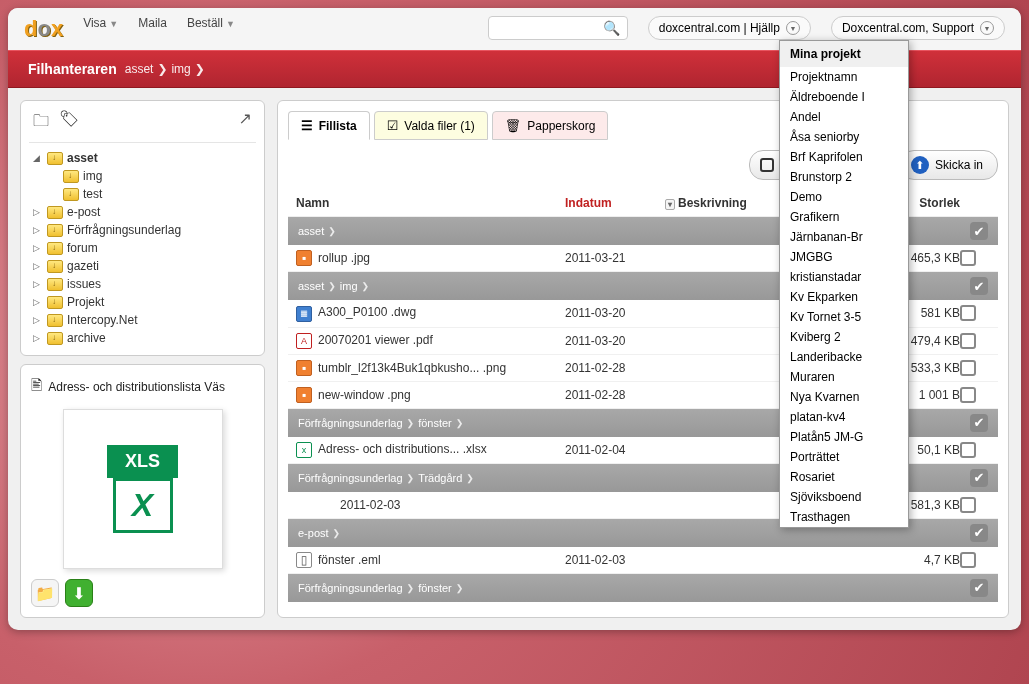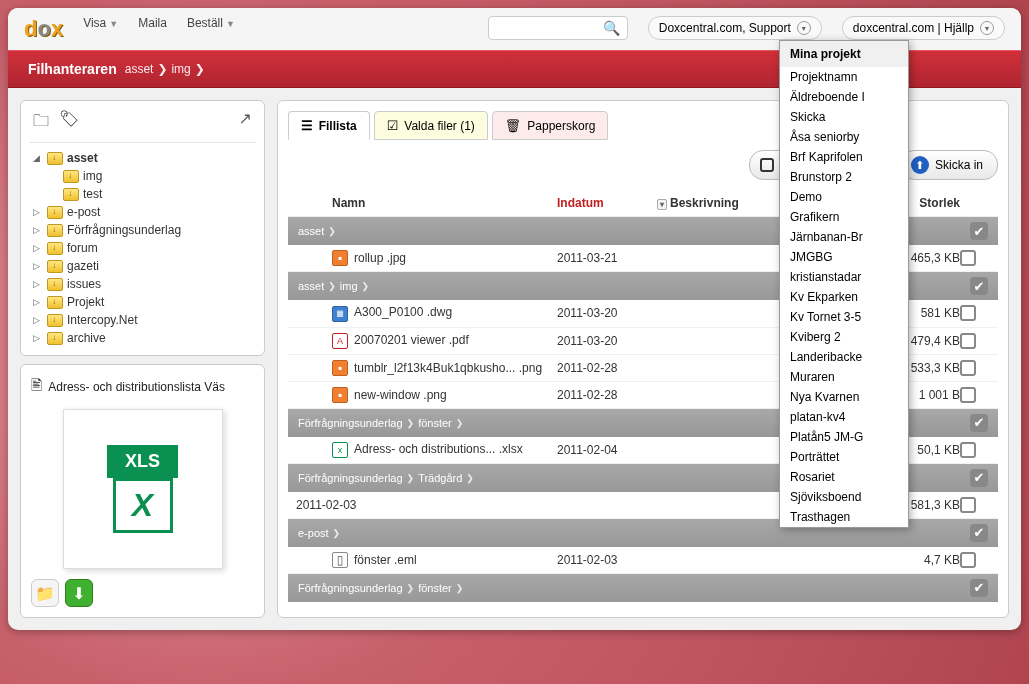--- a/index.html
+++ b/index.html
@@ -49,22 +49,22 @@
 .tab.active { background: #fff; border-bottom-color: #fff; font-weight: bold; }
 .tab.sel { background: #fdfde0; }
 .tab.trash { background: #fdeaea; }
 .tab-icon { font-size: 13px; }
 .toolbar { display: flex; gap: 8px; justify-content: flex-end; margin-bottom: 10px; }
 .btn { border: 1px solid #bbb; border-radius: 14px; padding: 5px 14px 5px 10px; background: linear-gradient(#fff, #e8e8e8); display: flex; align-items: center; gap: 6px; cursor: pointer; font-size: 12px; }
 .btn-icon { width: 18px; height: 18px; border-radius: 50%; display: flex; align-items: center; justify-content: center; color: #fff; font-size: 11px; }
 .btn-icon.up { background: #2060c0; }
 .btn-sq { width: 14px; height: 14px; border: 2px solid #333; border-radius: 3px; }
 .cols { display: flex; padding: 6px 8px; font-size: 12px; color: #333; font-weight: bold; border-bottom: 1px solid #eee; }
-.col-name { flex: 0 0 225px; margin-left: 36px; }
-.col-date { flex: 0 0 100px; color: #c02020; }
+.col-name { flex: 0 0 225px; }
+.col-date { flex: 0 0 100px; color: #c02020; margin-left: 44px; }
 .col-desc { flex: 1; }
 .col-size { flex: 0 0 80px; text-align: right; }
 .col-chk { flex: 0 0 30px; }
 .sort-ar { font-size: 8px; border: 1px solid #aaa; border-radius: 2px; padding: 0 2px; margin-right: 3px; color: #666; background: #f5f5f5; }
 .group { background: linear-gradient(#a8a8a8, #989898); color: #fff; padding: 5px 10px; display: flex; align-items: center; font-size: 11px; }
 .group .path { flex: 1; display: flex; align-items: center; gap: 4px; }
 .group .gsep { font-size: 9px; opacity: 0.8; }
 .group .gchk { width: 18px; height: 18px; border-radius: 4px; background: #888; display: flex; align-items: center; justify-content: center; color: #fff; font-size: 13px; }
 .row { display: flex; padding: 5px 8px; align-items: center; font-size: 12px; color: #333; border-bottom: 1px solid #f0f0f0; }
 .row .ficon { width: 16px; height: 16px; margin-right: 6px; display: inline-flex; align-items: center; justify-content: center; font-size: 12px; border: 1px solid #ccc; border-radius: 2px; }
@@ -89,25 +89,25 @@
       <div class="menu-item"><span>Visa</span><span class="chev">▼</span></div>
       <div class="menu-item"><span>Maila</span></div>
       <div class="menu-item"><span>Beställ</span><span class="chev">▼</span></div>
     </div>
     <div class="spacer"></div>
     <div class="search">
       <input placeholder="" style="">
       <span class="search-icon">🔍</span>
     </div>
     <div class="dropdown-btn">
+      <span>doxcentral.com | Hjällp</span>
+      <span class="dropdown-arrow">▼</span>
+    </div>
+    <div class="dropdown-btn">
       <span>Doxcentral.com, Support</span>
-      <span class="dropdown-arrow">▼</span>
-    </div>
-    <div class="dropdown-btn">
-      <span>doxcentral.com | Hjällp</span>
       <span class="dropdown-arrow">▼</span>
     </div>
   </div>
 
   <div class="redbar">
     <span class="title">Filhanteraren</span>
     <span class="bc"><span>asset</span><span class="bc-sep">❯</span><span>img</span><span class="bc-sep">❯</span></span>
   </div>
 
   <div class="body">
@@ -354,21 +354,21 @@
         </div>
     </div>
   </div>
 </div>
 
 <div class="projects-dropdown">
   <div class="hdr">Mina projekt</div>
   <div class="list" id="projlist">
       <div class="item">Projektnamn</div>
       <div class="item">Äldreboende I</div>
-      <div class="item">Skicka</div>
+      <div class="item">Andel</div>
       <div class="item">Åsa seniorby</div>
       <div class="item">Brf Kaprifolen</div>
       <div class="item">Brunstorp 2</div>
       <div class="item">Demo</div>
       <div class="item">Grafikern</div>
       <div class="item">Järnbanan-Br</div>
       <div class="item">JMGBG</div>
       <div class="item">kristianstadar</div>
       <div class="item">Kv Ekparken</div>
       <div class="item">Kv Tornet 3-5</div>

